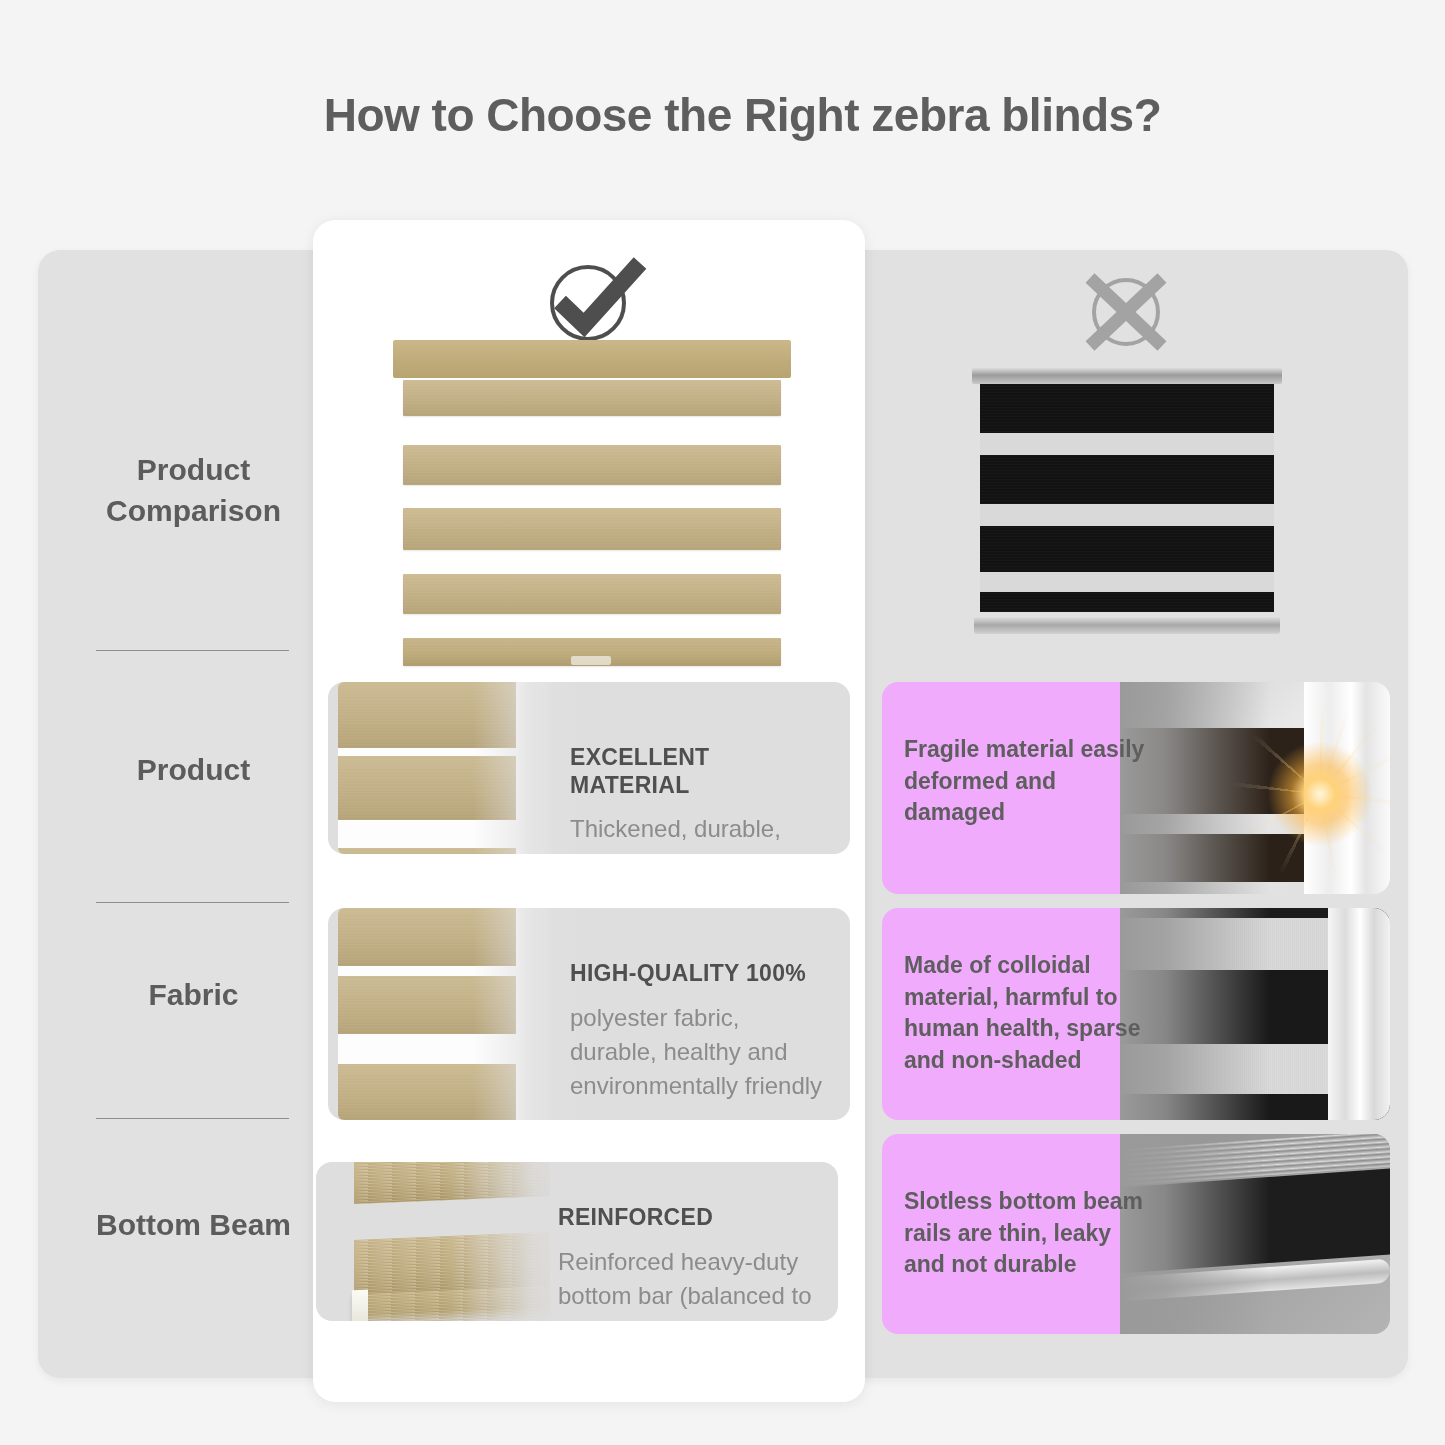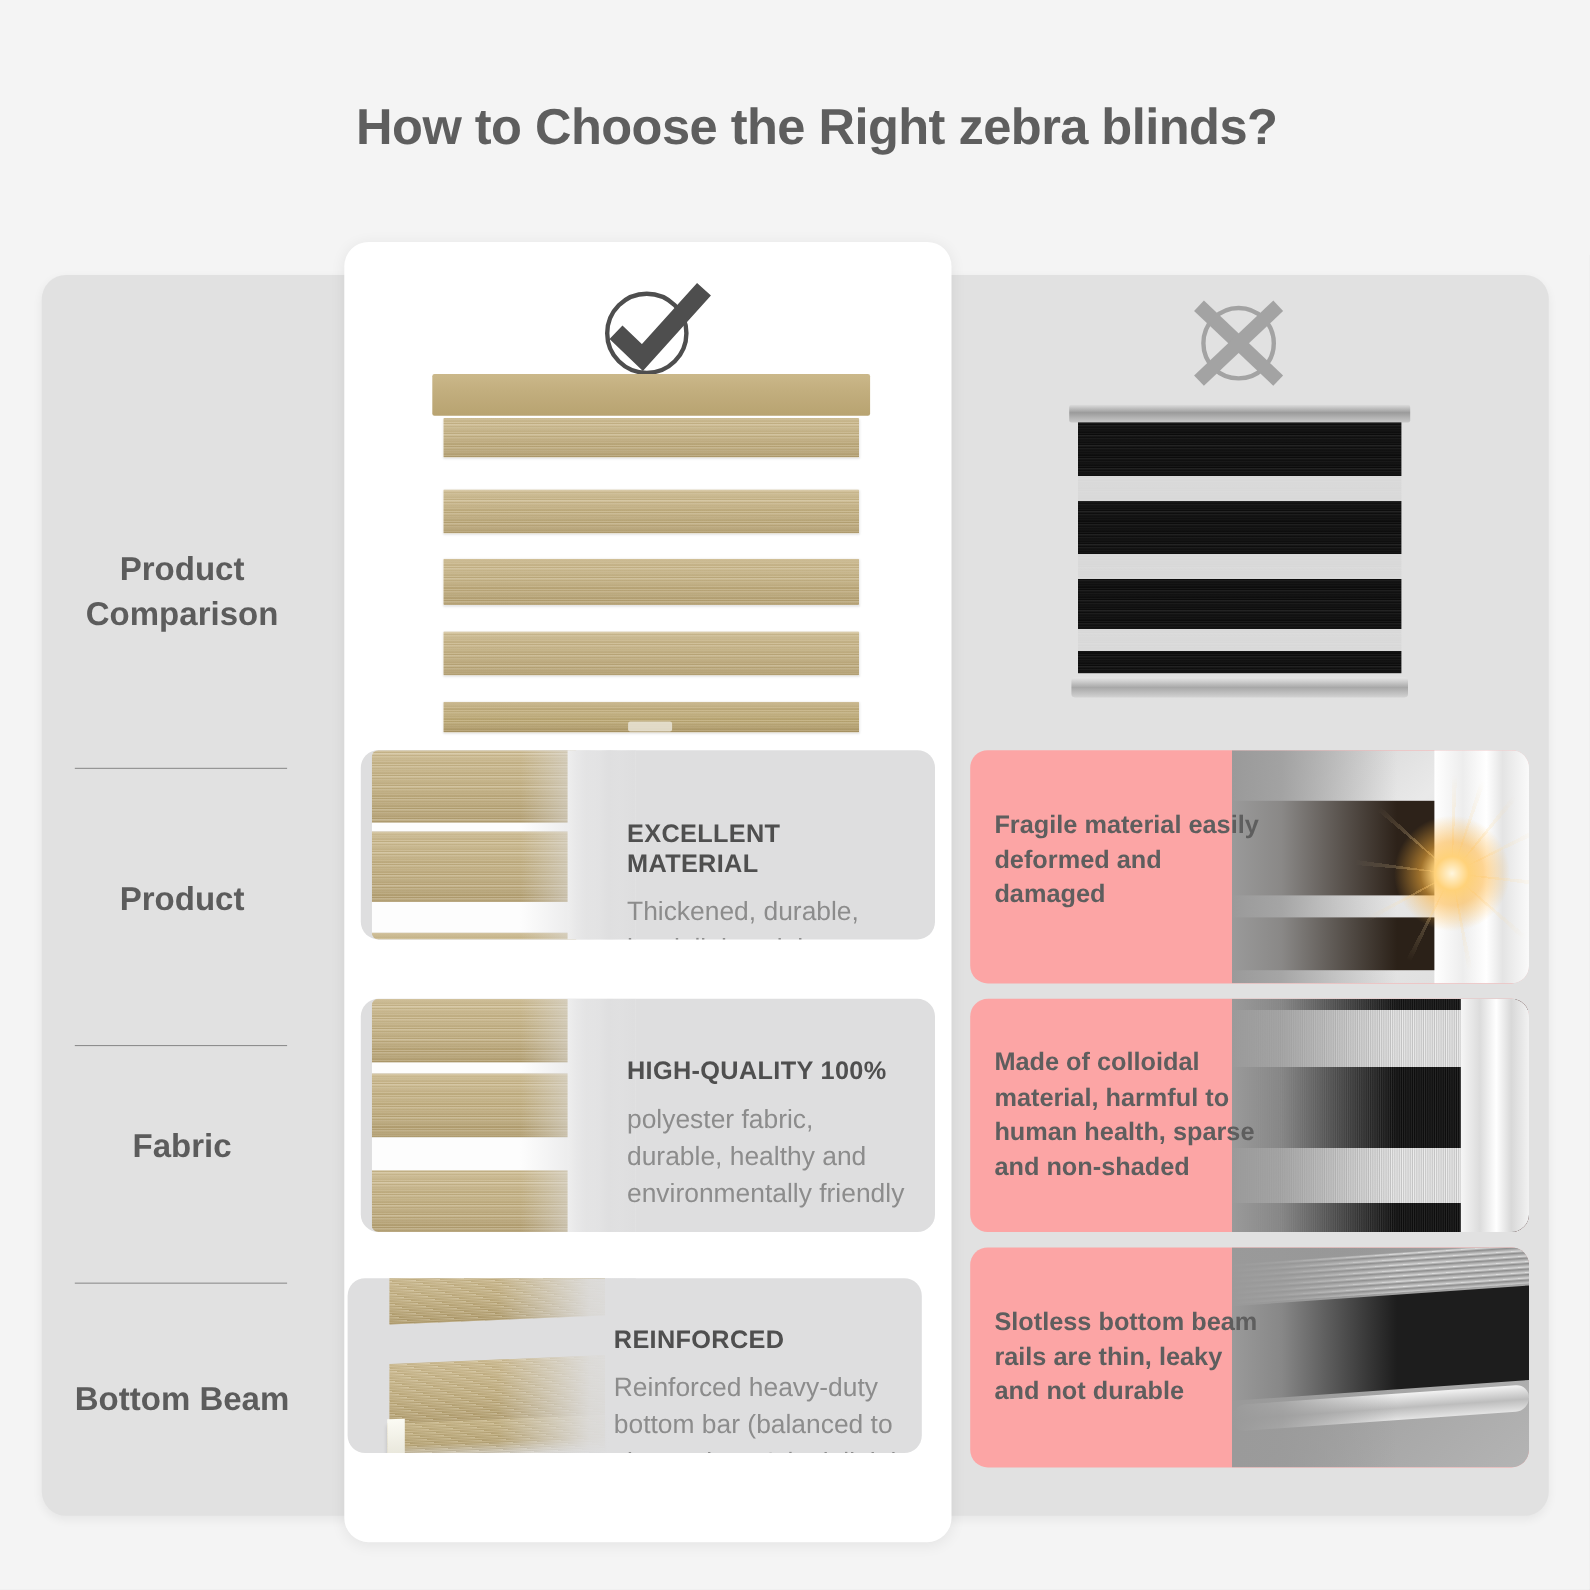--- a/index.html
+++ b/index.html
@@ -23,21 +23,21 @@
   
   .panel {
     position: absolute; left: 38px; top: 250px;
     width: 1370px; height: 1128px;
     background: #e1e1e1;
     border-radius: 22px;
     box-shadow: 0 3px 9px rgba(0,0,0,0.055);
   }
 
   
-  .sidebar { position: absolute; left: 28px; top: 250px; width: 275px; height: 1128px; margin-top: 48px; }
+  .sidebar { position: absolute; left: 56px; top: 250px; width: 275px; height: 1128px; }
   .side-row {
     position: absolute; left: 0; width: 275px;
     display: flex; align-items: center; justify-content: center;
     color: #5c5c5c; font-weight: bold; font-size: 30px; line-height: 1.38;
     text-align: center;
   }
   .side-row.r0 { top: 165px;  height: 150px; }
   .side-row.r1 { top: 465px;  height: 110px; }
   .side-row.r2 { top: 690px;  height: 110px; }
   .side-row.r3 { top: 900px;  height: 150px; }
@@ -115,21 +115,21 @@
     position: absolute; left: 2px; top: 248px; width: 306px; height: 18px;
     background: linear-gradient(180deg,#e6e6e6 0%,#a8a8a8 50%,#d2d2d2 100%);
     border-radius: 3px;
   }
 
   
   .fcard {
     position: absolute; border-radius: 16px; overflow: hidden;
   }
   .fcard.good { background: #dededf; }
-  .fcard.bad  { background: #fca5a5; }
+  .fcard.bad  { background: #f0abfc; }
 
   .fcard.good.c0 { left: 328px; top: 682px;  width: 522px; height: 172px; }
   .fcard.good.c1 { left: 328px; top: 908px;  width: 522px; height: 212px; }
   .fcard.good.c2 { left: 316px; top: 1134px; width: 522px; height: 159px; margin-top: 28px; }
 
   .fcard.bad.c0 { left: 882px; top: 682px;  width: 508px; height: 212px; }
   .fcard.bad.c1 { left: 882px; top: 908px;  width: 508px; height: 212px; }
   .fcard.bad.c2 { left: 882px; top: 1134px; width: 508px; height: 200px; }
 
   .fcard .txt { position: absolute; z-index: 4; }

